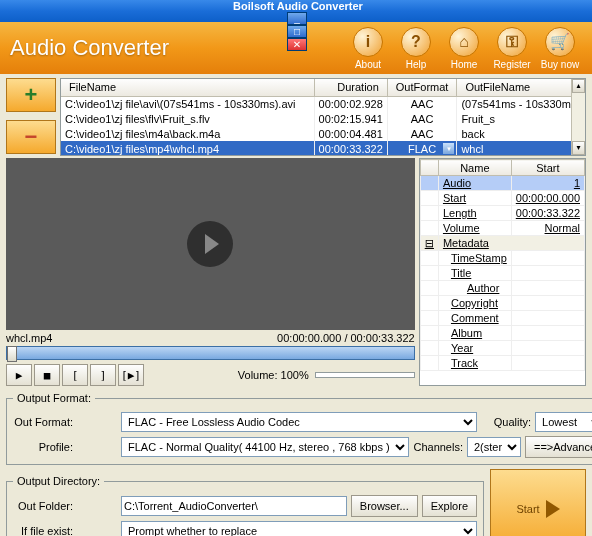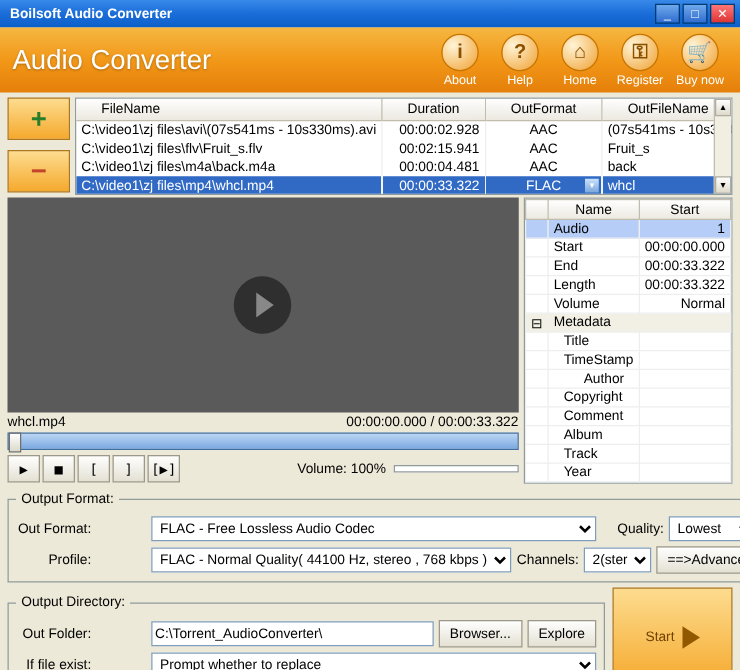--- a/index.html
+++ b/index.html
@@ -1,35 +1,35 @@
 <!DOCTYPE html>
 <html><head>
 <meta charset="utf-8">
 <style>
 * { box-sizing: border-box; margin: 0; padding: 0; font-family: Tahoma, Arial, sans-serif; font-size: 11px; }
 body { background: #ece9d8; width: 592px; height: 536px; overflow: hidden; }
-.titlebar { background: linear-gradient(to bottom, #3889e9 0%, #1a6dd8 50%, #0d5fc8 100%); height: 22px; display: flex; align-items: center; padding: 0 4px; color: white; }
+.titlebar { background: linear-gradient(to bottom, #3889e9 0%, #1a6dd8 50%, #0d5fc8 100%); height: 22px; display: flex; align-items: center; padding: 0 4px; color: white; flex-direction: column; }
 .titlebar-text { flex: 1; font-weight: bold; padding-left: 4px; }
 .win-btn { width: 20px; height: 16px; margin-left: 2px; border: 1px solid #003c74; background: linear-gradient(to bottom, #6fa9ec, #2f6ccf); color: white; display: flex; align-items: center; justify-content: center; font-size: 10px; cursor: pointer; }
 .win-close { background: linear-gradient(to bottom, #f77, #d33); }
 .header { height: 52px; background: linear-gradient(to bottom, #f5b742 0%, #f29818 50%, #e57f0a 100%); display: flex; align-items: center; padding: 0 10px; }
 .header-title { color: white; font-size: 22px; font-weight: normal; flex: 1; text-shadow: 0 1px 2px rgba(0,0,0,0.3); }
 .header-btns { display: flex; gap: 4px; }
 .hbtn { width: 44px; text-align: center; cursor: pointer; }
 .hicon { width: 30px; height: 30px; margin: 0 auto 2px; border-radius: 50%; background: radial-gradient(circle at 30% 30%, #fff4d6, #f0a030); border: 1px solid #c77500; display: flex; align-items: center; justify-content: center; font-size: 16px; color: #8a5000; font-weight: bold; }
 .hlabel { color: white; font-size: 10px; }
 .main { padding: 4px 6px; }
 .filearea { display: flex; height: 78px; }
 .abuttons { width: 54px; display: flex; flex-direction: column; gap: 8px; padding-right: 4px; }
 .abtn { height: 34px; background: linear-gradient(to bottom, #fddc8f, #f5a92d); border: 1px solid #b0761a; display: flex; align-items: center; justify-content: center; font-size: 22px; font-weight: bold; cursor: pointer; }
 .add { color: #2a7d2a; }
 .remove { color: #c4452b; }
 .ftable { flex: 1; border: 1px solid #919b9c; background: white; overflow: hidden; position: relative; }
 .ftable table { width: 100%; border-collapse: collapse; }
-.ftable th { background: linear-gradient(to bottom, #fefefe, #ece9e0); border-right: 1px solid #c0bdae; border-bottom: 1px solid #c0bdae; height: 17px; font-weight: normal; text-align: center; padding: 0 20px; }
+.ftable th { background: linear-gradient(to bottom, #fefefe, #ece9e0); border-right: 1px solid #c0bdae; border-bottom: 1px solid #c0bdae; height: 17px; font-weight: normal; text-align: center; padding: 0 8px; }
 .ftable td { border-right: 1px solid #eee; height: 15px; padding: 0 4px; white-space: nowrap; overflow: hidden; }
 .ftable tr.selected td { background: #316ac5; color: white; }
 .ftable .fn { width: 260px; text-align: left; }
 .ftable .du { width: 60px; text-align: right; }
 .ftable .of { width: 50px; text-align: center; position: relative; }
 .ftable .ofn { text-align: left; }
 .scrollcol { position: absolute; right: 0; top: 0; bottom: 0; width: 14px; background: #f1efe2; border-left: 1px solid #c0bdae; }
 .scup, .scdn { height: 14px; background: linear-gradient(to bottom,#fefefe,#dedacb); border: 1px solid #b0ada0; text-align: center; font-size: 8px; line-height: 12px; }
 .mid { display: flex; margin-top: 2px; gap: 4px; }
 .preview { width: 418px; }
@@ -39,21 +39,21 @@
 .pstatus { display: flex; justify-content: space-between; padding: 2px 0; font-size: 10px; }
 .pslider { height: 14px; background: linear-gradient(to bottom, #bcd6f4, #7aa9e0); border: 1px solid #3c6fa5; position: relative; }
 .pthumb { position: absolute; left: 0; top: -1px; width: 10px; height: 16px; background: linear-gradient(to bottom,#fefefe,#dcdacb); border: 1px solid #707070; }
 .pcontrols { display: flex; align-items: center; margin-top: 4px; gap: 2px; }
 .pbtn { width: 26px; height: 22px; background: linear-gradient(to bottom,#fefefe,#e4e1d3); border: 1px solid #9c988b; display: flex; align-items: center; justify-content: center; font-size: 11px; cursor: pointer; font-family: monospace; }
 .vollabel { margin-left: auto; margin-right: 4px; }
 .volslider { width: 100px; height: 6px; background: #fff; border: 1px solid #919b9c; }
 .props { flex: 1; border: 1px solid #919b9c; background: white; position: relative; }
 .props table { width: 100%; border-collapse: collapse; }
 .props th { background: linear-gradient(to bottom,#fefefe,#ece9e0); border: 1px solid #c0bdae; height: 16px; font-weight: normal; }
-.props td { border: 1px solid #eee; height: 15px; padding: 0 4px; }
+.props td { border: 1px solid #eee; height: 15px; padding: 0 4px; text-decoration: underline; }
 .props .prow.sel td { background: #b5cdf7; }
 .props .meta td { background: #f2f0e4; }
 .fieldset { border: 1px solid #919b9c; margin-top: 6px; padding: 4px 6px 6px; }
 .fieldset legend { padding: 0 4px; }
 .frow { display: flex; align-items: center; margin-top: 4px; gap: 4px; }
 .flabel { width: 60px; text-align: right; }
 .flabel2 { width: 50px; text-align: right; }
 select, input[type=text] { border: 1px solid #7f9db9; height: 20px; padding: 0 2px; background: white; font-size: 11px; }
 .wide { flex: 1; margin-left: 44px; }
 .btn { height: 22px; padding: 0 8px; background: linear-gradient(to bottom,#fefefe,#e4e1d3); border: 1px solid #9c988b; cursor: pointer; }
@@ -110,21 +110,21 @@
         <tbody>
             <tr>
           <th class="fn">FileName</th>
           <th class="du">Duration</th>
           <th class="of">OutFormat</th>
           <th class="ofn">OutFileName</th>
         </tr>
         </tbody>
           <tbody id="filerows">
             <tr>
-              <td class="fn">C:\video1\zj files\avi\(07s541ms - 10s330ms).avi</td>
+              <td class="fn">C:\video1\zj file\avi\(07s541ms - 10s330ms).avi</td>
               <td class="du">00:00:02.928</td>
               <td class="of">AAC</td>
               <td class="ofn">(07s541ms - 10s330ms)</td>
             </tr>
             <tr>
               <td class="fn">C:\video1\zj files\flv\Fruit_s.flv</td>
               <td class="du">00:02:15.941</td>
               <td class="of">AAC</td>
               <td class="ofn">Fruit_s</td>
             </tr>
@@ -189,75 +189,70 @@
               <td>Audio</td>
               <td style="text-align:right">1</td>
             </tr>
             <tr class="prow">
               <td></td>
               <td>Start</td>
               <td style="text-align:right">00:00:00.000</td>
             </tr>
             <tr class="prow">
               <td></td>
-              <td>End</td>
-              <td style="text-align:right">00:00:33.322</td>
-            </tr>
-            <tr class="prow">
-              <td></td>
               <td>Length</td>
               <td style="text-align:right">00:00:33.322</td>
             </tr>
             <tr class="prow">
               <td></td>
               <td>Volume</td>
               <td style="text-align:right">Normal</td>
             </tr>
             <tr class="meta">
               <td>⊟</td>
               <td colspan="2">Metadata</td>
             </tr>
             <tr>
               <td></td>
+              <td style="padding-left:12px">TimeStamp</td>
+              <td></td>
+            </tr>
+            <tr>
+              <td></td>
               <td style="padding-left:12px">Title</td>
               <td></td>
             </tr>
             <tr>
               <td></td>
-              <td style="padding-left:12px">TimeStamp</td>
-              <td></td>
-            </tr>
-            <tr>
-              <td></td>
               <td style="padding-left:28px">Author</td>
               <td></td>
             </tr>
             <tr>
               <td></td>
               <td style="padding-left:12px">Copyright</td>
               <td></td>
             </tr>
             <tr>
               <td></td>
               <td style="padding-left:12px">Comment</td>
               <td></td>
             </tr>
             <tr>
               <td></td>
               <td style="padding-left:12px">Album</td>
               <td></td>
             </tr>
             <tr>
               <td></td>
+              <td style="padding-left:12px">Year</td>
+              <td></td>
+            </tr>
+            <tr>
+              <td></td>
               <td style="padding-left:12px">Track</td>
-              <td></td>
-            </tr>
-            <tr>
-              <td></td>
-              <td style="padding-left:12px">Year</td>
               <td></td>
             </tr>
           </tbody>
       </table>
     </div>
   </div>
 
   <fieldset class="fieldset">
     <legend>Output Format:</legend>
     <div class="frow">

